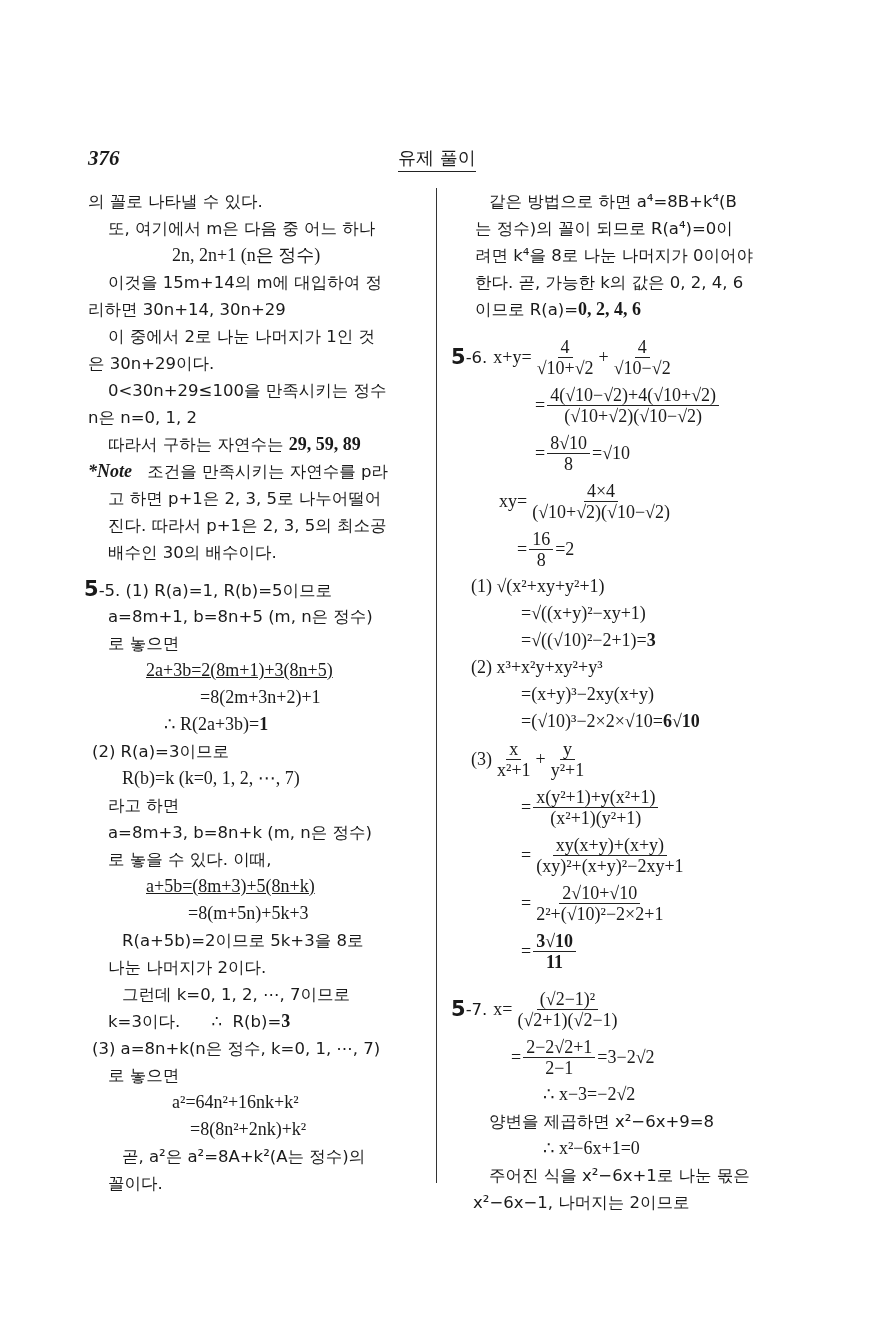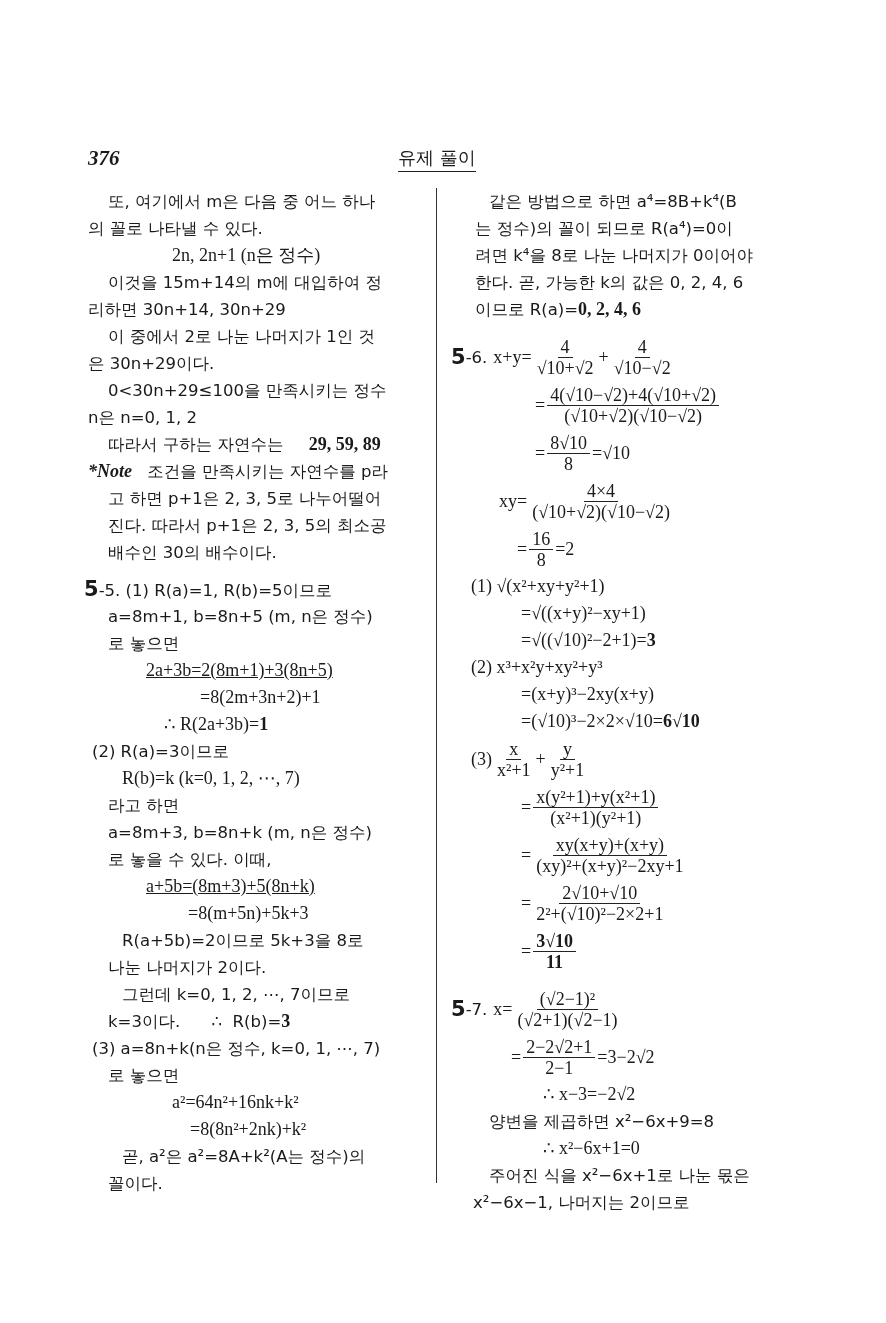--- a/index.html
+++ b/index.html
@@ -30,32 +30,32 @@
   .gap { height:10px; }
 </style>
 </head>
 <body>
 
 <div class="page-number">376</div>
 <div class="running-head">유제 풀이</div>
 <div class="col-divider"></div>
 
 <div class="col col-left">
+  <div class="ln">의 꼴로 나타낼 수 있다.</div>
   <div class="ln i1">또, 여기에서 m은 다음 중 어느 하나</div>
-  <div class="ln">의 꼴로 나타낼 수 있다.</div>
   <div class="ln i4 m">2n, 2n+1 (n은 정수)</div>
   <div class="ln i1">이것을 15m+14의 m에 대입하여 정</div>
   <div class="ln">리하면   30n+14, 30n+29</div>
   <div class="ln i1">이 중에서 2로 나눈 나머지가 1인 것</div>
   <div class="ln">은 30n+29이다.</div>
   <div class="ln i1">0&lt;30n+29≤100을 만족시키는 정수</div>
   <div class="ln">n은   n=0, 1, 2</div>
   <div class="ln i1">
     <span>따라서 구하는 자연수는</span>
-    <span class="b m" style="margin-left:20px">29, 59, 89</span>
+    <span class="b m" style="">29, 59, 89</span>
   </div>
   <div class="ln">
     <span class="note">*Note</span>
     <span style="margin-left:10px">조건을 만족시키는 자연수를 p라</span>
   </div>
   <div class="ln i1">고 하면 p+1은 2, 3, 5로 나누어떨어</div>
   <div class="ln i1">진다. 따라서 p+1은 2, 3, 5의 최소공</div>
   <div class="ln i1">배수인 30의 배수이다.</div>
   <div class="gap"></div>
   <div class="ln" style="margin-left:-4px">

